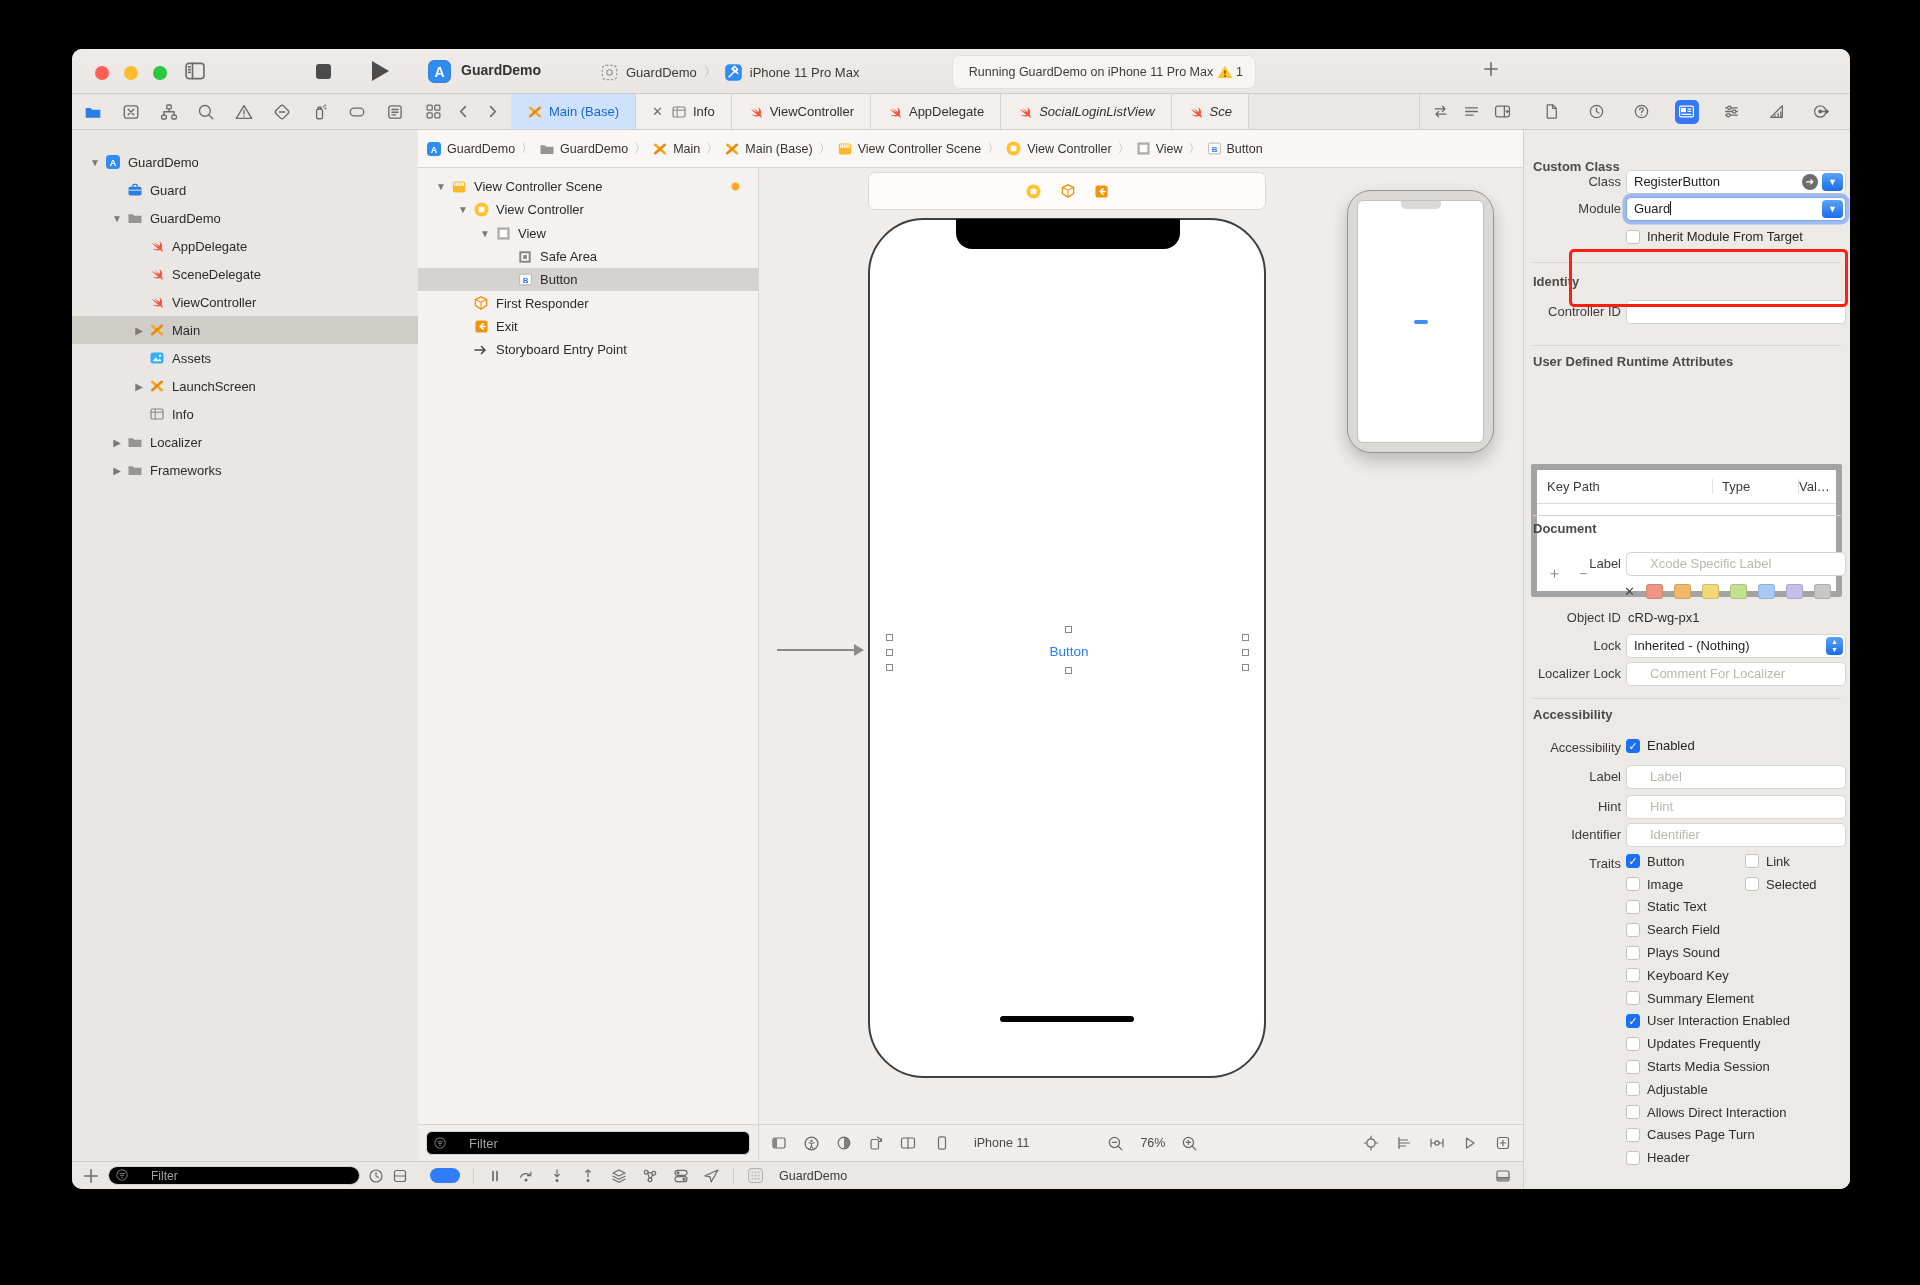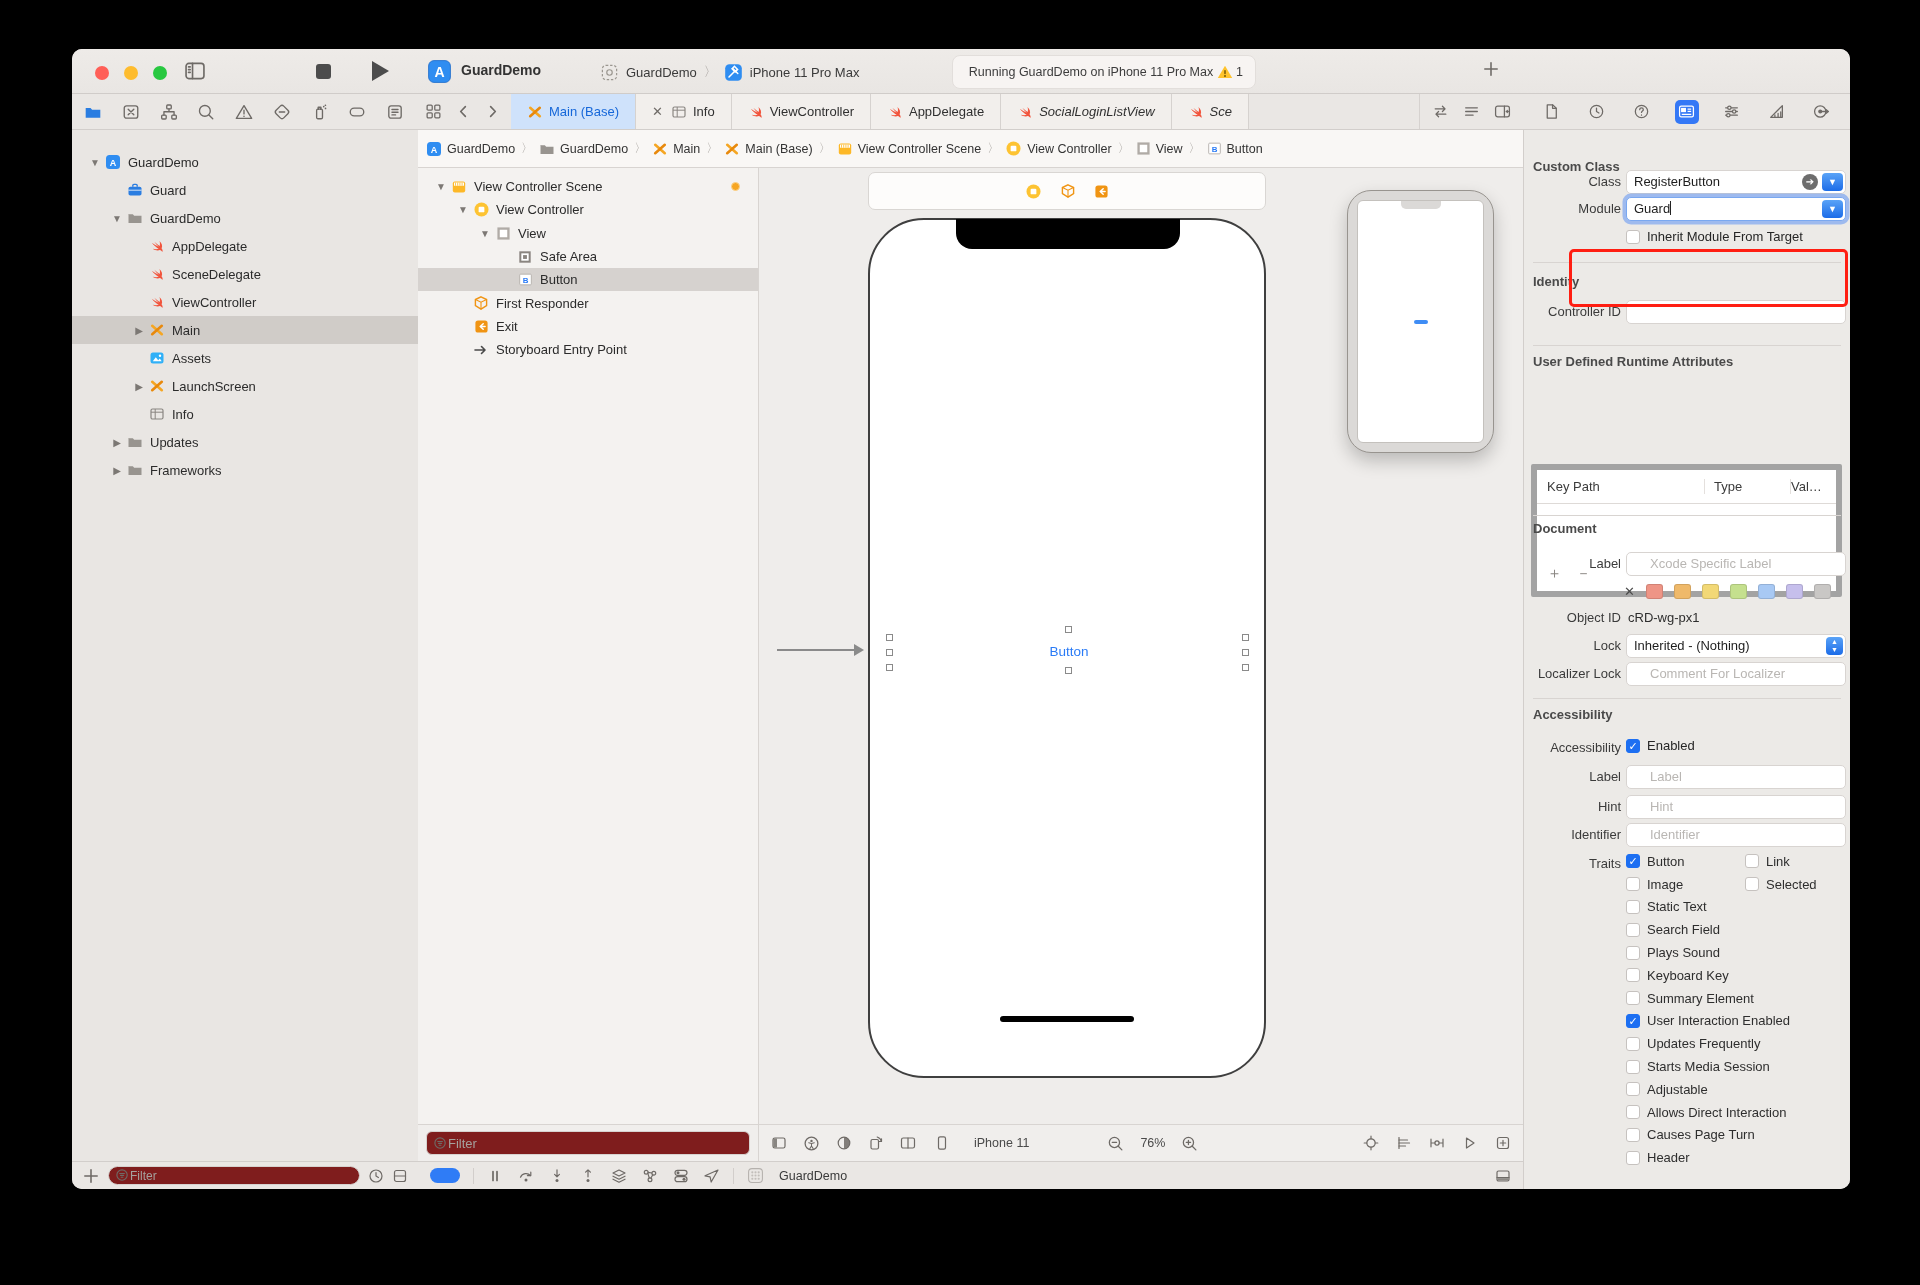--- a/index.html
+++ b/index.html
@@ -41,21 +41,21 @@
   #navigator{position:absolute;left:0;top:81px;width:346px;bottom:28px;background:#e9e6e3;}
   #nav-tree{position:absolute;left:0;top:0;right:0;padding-top:18px;}
   .trow{height:28px;display:flex;align-items:center;font-size:13px;color:#2b2b2b;position:relative;}
   .trow.sel{background:#d0ccc8;}
   .orow{height:23.3px;display:flex;align-items:center;font-size:13px;color:#2b2b2b;position:relative;}
   .orow.sel{background:#d6d2cf;}
   .chev{width:18px;display:flex;justify-content:center;color:#7c7874;font-size:10px;flex:none;}
   .ticn{width:18px;height:17px;flex:none;display:flex;align-items:center;justify-content:center;margin-right:6px;}
   .scene-dot{position:absolute;right:18px;top:7px;width:9px;height:9px;border-radius:50%;background:#f6a623;border:1.5px solid #fcd28a;}
   #nav-filter{position:absolute;left:0;bottom:0;width:346px;height:28px;background:#eae7e4;border-top:1px solid #d2cecb;display:flex;align-items:center;padding:0 10px;gap:8px;}
-  .fpill{flex:1;height:19px;background:#7f1d1d;border:1px solid #d6d2cf;border-radius:10px;display:flex;align-items:center;padding:0 6px;gap:0;color:#a5a19d;font-size:12px;}
+  .fpill{flex:1;height:19px;background:#000000;border:1px solid #d6d2cf;border-radius:10px;display:flex;align-items:center;padding:0 6px;gap:21px;color:#a5a19d;font-size:12px;}
 
   
   #outline{position:absolute;left:346px;top:119px;width:341px;bottom:65px;background:#f4f2f0;border-right:1px solid #d8d4d1;padding-top:7px;}
   #outline-filter{position:absolute;left:346px;bottom:28px;width:341px;height:37px;background:#f0eeec;border-top:1px solid #d8d4d1;border-right:1px solid #d8d4d1;display:flex;align-items:center;padding:0 8px;}
   #outline-filter .fpill{height:24px;border-radius:6px;font-size:13px;}
 
   
   #canvas{position:absolute;left:687px;top:119px;width:764px;bottom:65px;background:#efedeb;overflow:hidden;}
   #scene-dock{position:absolute;left:109px;top:4px;width:398px;height:38px;background:#fdfcfb;border:1px solid #d9d6d3;border-radius:7px;display:flex;align-items:center;justify-content:center;gap:18px;}
   #phone{position:absolute;left:109px;top:50px;width:398px;height:860px;background:#fff;border:2px solid #3f3f3f;border-radius:56px;}
@@ -96,21 +96,21 @@
   .combo-btn{position:absolute;right:2px;top:2px;width:21px;height:18px;border-radius:4px;background:linear-gradient(#5aa3f7,#1c6ce8);color:#fff;font-size:9px;display:flex;align-items:center;justify-content:center;}
   .jump-btn{position:absolute;right:27px;top:3px;width:16px;height:16px;border-radius:50%;background:#6d6d6d;color:#fff;font-size:10px;display:flex;align-items:center;justify-content:center;}
   .stepper{position:absolute;right:2px;top:2px;width:17px;height:18px;border-radius:4px;background:linear-gradient(#5aa3f7,#1c6ce8);color:#fff;font-size:7px;line-height:8px;display:flex;flex-direction:column;align-items:center;justify-content:center;}
   .focusring{box-shadow:0 0 0 3.5px rgba(64,128,246,.45);border-color:#7aa8f0;}
   .caret{display:inline-block;width:1px;height:14px;background:#222;vertical-align:-2px;}
   .cb{width:14px;height:14px;border-radius:3px;background:#fff;border:1px solid #c6c2bf;flex:none;}
   .cb.on{background:#1d6ff2;border-color:#1d6ff2;color:#fff;font-size:11px;line-height:13px;text-align:center;}
   #udra-table{left:7px;top:334px;width:311px;height:133px;background:#ffffff;border:6px solid #a3a3a3;border-radius:2px;}
   #udra-head{position:absolute;left:0;top:0;right:0;height:34px;border-bottom:1px solid #dedad7;display:flex;align-items:center;color:#3b3b3b;}
   #udra-head .c1{width:167px;padding-left:10px;}
-  #udra-head .c2{width:86px;padding-left:9px;border-left:1px solid #e4e0dd;}
+  #udra-head .c2{width:86px;padding-left:9px;border-left:1px solid #e4e0dd;margin-left:8px;}
   #udra-head .c3{flex:1;padding-left:0;border-left:1px solid #e4e0dd;}
   #udra-foot{position:absolute;left:10px;bottom:8px;display:flex;gap:14px;color:#8a8682;font-size:15px;}
   .chip{width:17px;height:15px;border-radius:3px;border:1px solid rgba(0,0,0,.12);}
   .trait-row{display:flex;align-items:center;height:22.8px;position:relative;}
   .trait-row .cb{position:absolute;left:102px;}
   .trait-row .tl1{position:absolute;left:123px;color:#2e2e2e;}
   .trait-row .cb2{position:absolute;left:221px;}
   .trait-row .tl2{position:absolute;left:242px;color:#2e2e2e;}
 
   svg{display:block;}
@@ -621,21 +621,21 @@
         </div>
         <div class="trow">
           <span style="width: 36px; flex: 0 0 auto;"></span>
           <span class="chev">▶</span>
           <span class="ticn ">
             <svg viewBox="0 0 16 16" width="16" height="16">
               <path d="M1.5 4.2h4.3l1.4 1.5h7.3v7.3h-13z" fill="#98948f"></path>
               <path d="M1.5 5.2c0-.6.4-1 1-1" fill="#98948f"></path>
             </svg>
           </span>
-          <span>Updates</span>
+          <span>Localizer</span>
         </div>
         <div class="trow">
           <span style="width: 36px; flex: 0 0 auto;"></span>
           <span class="chev">▶</span>
           <span class="ticn ">
             <svg viewBox="0 0 16 16" width="16" height="16">
               <path d="M1.5 4.2h4.3l1.4 1.5h7.3v7.3h-13z" fill="#98948f"></path>
               <path d="M1.5 5.2c0-.6.4-1 1-1" fill="#98948f"></path>
             </svg>
           </span>

